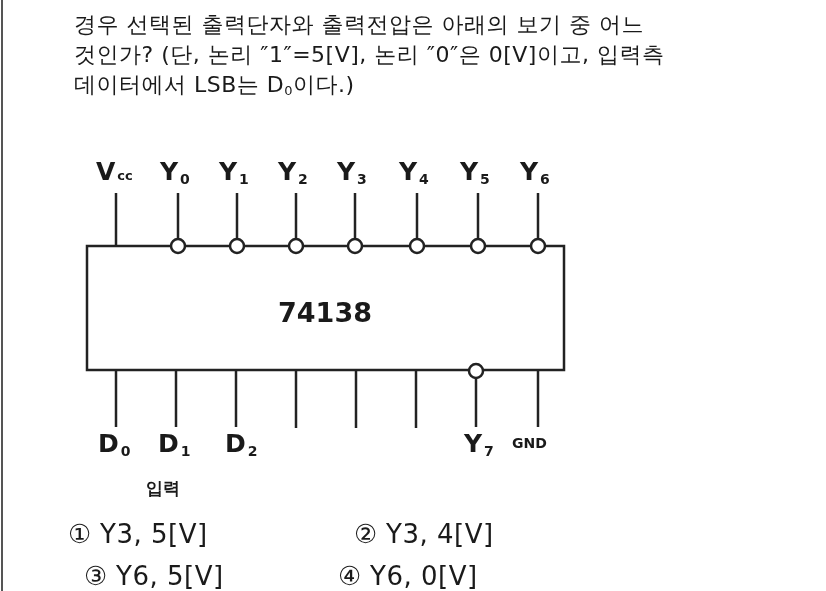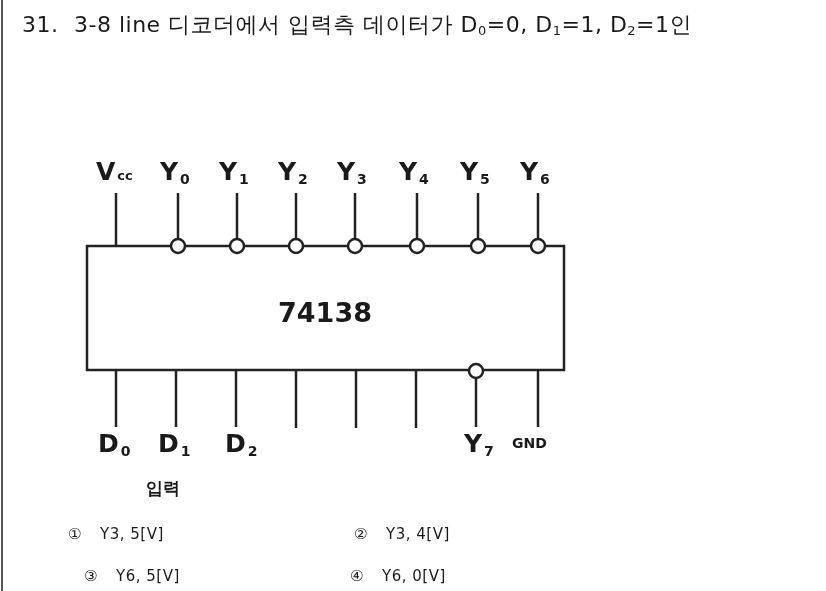--- a/index.html
+++ b/index.html
@@ -12,35 +12,37 @@
       position: absolute; left: 22px; top: 10px; width: 790px;
       font-size: 22px; line-height: 30px; letter-spacing: 0.5px;
     }
     .q-line { white-space: nowrap; display: block; }
     .q-indent { padding-left: 52px; }
     .q-num { display: inline-block; width: 52px; }
     sub { font-size: 13px; vertical-align: -3px; line-height: 0; }
     .diagram { position: absolute; left: 0; top: 0; width: 826px; height: 591px; pointer-events: none; }
     .diagram text { font-family: "DejaVu Sans", sans-serif; font-weight: bold; fill: #1a1a1a; }
     .choice {
-      position: absolute; font-size: 15px; line-height: 30px; white-space: nowrap; letter-spacing: 0.5px;
+      position: absolute; font-size: 26px; line-height: 30px; white-space: nowrap; letter-spacing: 0.5px;
     }
     .c1 { left: 68px; top: 519px; }
     .c2 { left: 354px; top: 519px; }
     .c3 { left: 84px; top: 561px; }
-    .c4 { left: 350px; top: 561px; }
+    .c4 { left: 338px; top: 561px; }
     .marker { display: inline-block; width: 32px; }
   </style>
 </head>
 <body>
 
 <div class="left-rule"></div>
 
 <div class="question">
-  <span class="q-line"><span class="q-num">31.</span><span>3-8 line 디코더에서 입력측 데이터가 D</span><sub>0</sub><span>=0, D</span><sub>1</sub><span>=1, D</span><sub>2</sub><span>=1인</span></span>
+  <span class="q-line q-indent">경우 선택된 출력단자와 출력전압은 아래의 보기 중 어느</span>
+  <span class="q-line q-indent">것인가? (단, 논리 ″1″=5[V], 논리 ″0″은 0[V]이고, 입력측</span>
+  <span class="q-line q-indent"><span>데이터에서 LSB는 D</span><sub>0</sub><span>이다.)</span></span>
 </div>
 
 <svg class="diagram" width="826" height="591" viewBox="0 0 826 591">
   <g stroke="#222" stroke-width="2.5" fill="none">
     <rect x="87" y="246" width="477" height="124" fill="#fff"></rect>
   </g>
 
   <g stroke="#222" stroke-width="2.5">
     <line x1="116" y1="193" x2="116" y2="246"></line>
     <line x1="178" y1="193" x2="178" y2="239"></line>

